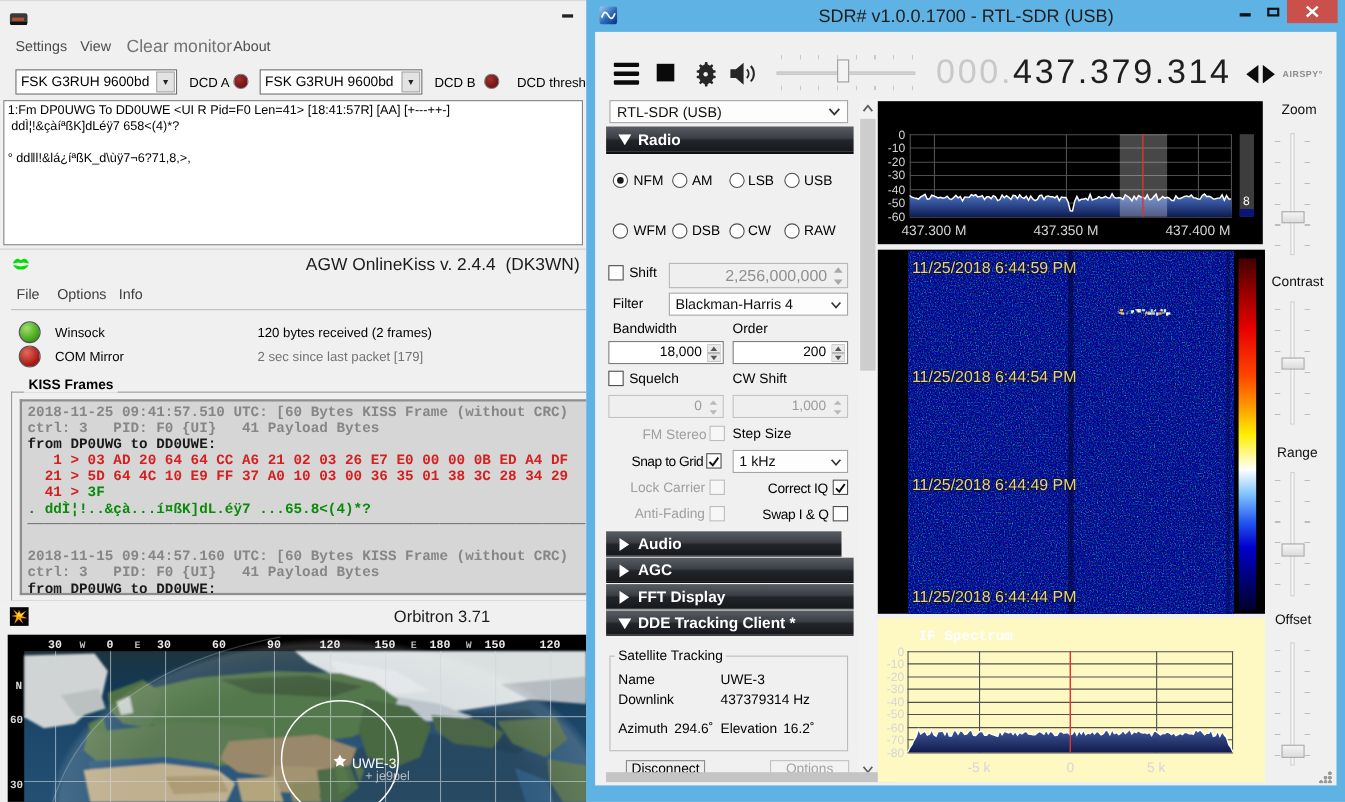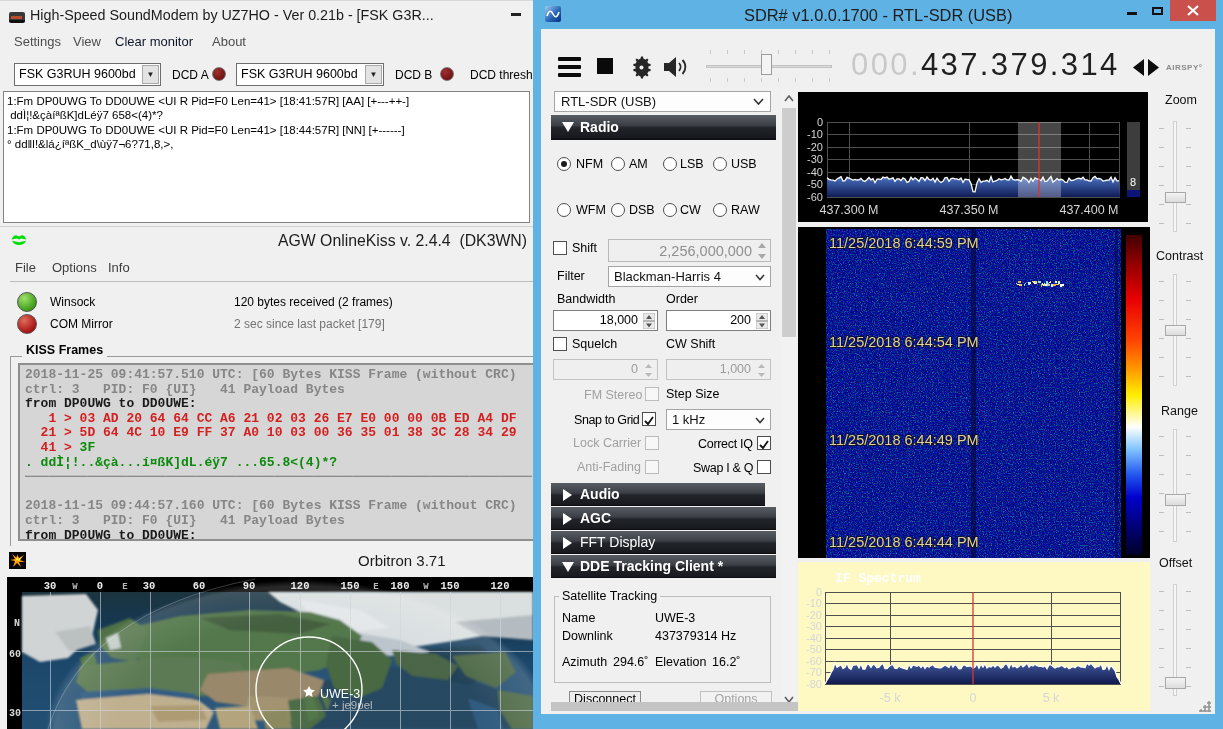--- a/index.html
+++ b/index.html
@@ -5,46 +5,44 @@
 .abs{position:absolute}
 .win{position:absolute;background:#f0f0f0}
 .tx{position:absolute;white-space:pre}
 </style></head>
 <body>
 
 <div class="win" style="left:0;top:0;width:533px;height:226px;border-top:1px solid #d9d9d9;overflow:hidden">
 
   <div class="abs" style="left:9px;top:11px;width:16px;height:11px;background:#3a3a3a;border-radius:2px;border-bottom:3px solid #111"></div>
   <div class="abs" style="left:11px;top:15px;width:11px;height:3px;background:#b5502a"></div>
-  <div class="tx" style="left:30px;top:6px;font-size:14.3px;color:#1c1c1c">High-Speed SoundModem by UZ7HO - Ver 0.21b - [FSK G3R...</div>
   <div class="abs" style="left:511px;top:12px;width:10px;height:3px;background:#222"></div>
 
   <div class="tx" style="left:14px;top:33px;font-size:13px;color:#4d4d4d">Settings</div>
   <div class="tx" style="left:73px;top:33px;font-size:13px;color:#4d4d4d">View</div>
-  <div class="tx" style="left:115px;top:33px;font-size:13px;color:#0f172a">Clear monitor</div>
+  <div class="tx" style="left:115px;top:33px;font-size:16px;color:#737373">Clear monitor</div>
   <div class="tx" style="left:212px;top:33px;font-size:13px;color:#4d4d4d">About</div>
 
   <div class="abs" style="left:14px;top:62px;width:147px;height:23px;background:#fff;border:1px solid #6e6e6e">
     <div class="tx" style="left:4px;top:3px;font-size:12.5px;color:#000">FSK G3RUH 9600bd</div>
     <div class="abs" style="right:1px;top:1px;width:17px;height:19px;background:#e3e3e3;border:1px solid #a9a9a9;font-size:8px;color:#222;text-align:center;line-height:18px">▼</div>
   </div>
   <div class="tx" style="left:172px;top:67px;font-size:12px;color:#000">DCD A</div>
   <div class="abs" style="left:212px;top:66px;width:14px;height:14px;border-radius:50%;background:radial-gradient(circle at 35% 30%,#a03030,#5f0606);border:1px solid #777"></div>
   <div class="abs" style="left:236px;top:62px;width:148px;height:23px;background:#fff;border:1px solid #6e6e6e">
     <div class="tx" style="left:4px;top:3px;font-size:12.5px;color:#000">FSK G3RUH 9600bd</div>
     <div class="abs" style="right:1px;top:1px;width:17px;height:19px;background:#e3e3e3;border:1px solid #a9a9a9;font-size:8px;color:#222;text-align:center;line-height:18px">▼</div>
   </div>
   <div class="tx" style="left:395px;top:67px;font-size:12px;color:#000">DCD B</div>
   <div class="abs" style="left:440px;top:66px;width:14px;height:14px;border-radius:50%;background:radial-gradient(circle at 35% 30%,#a03030,#5f0606);border:1px solid #777"></div>
   <div class="tx" style="left:470px;top:67px;font-size:12px;color:#000">DCD threshol</div>
 
   <div class="abs" style="left:3px;top:90px;width:527px;height:132px;background:#fff;border:1px solid #828282;font-size:11.5px;line-height:14.6px;color:#000;padding:2px 0 0 3px;overflow:hidden">
     <div class="tx" style="white-space:pre">1:Fm DP0UWG To DD0UWE &lt;UI R Pid=F0 Len=41&gt; [18:41:57R] [AA] [+---++-]</div>
     <div class="tx" style="white-space:pre;top:16px"> ddÌ¦!&amp;çàíªßK]dLéÿ7 658&lt;(4)*?</div>
-    <div class="tx" style="white-space:pre;top:31px">1:Fm DP0UWG To DD0UWE &lt;UI R Pid=F0 Len=41&gt; [18:44:57R] [NN] [+------]</div>
     <div class="tx" style="white-space:pre;top:45px">° dd‖l!&amp;lá¿íªßK_d\ùÿ7¬6?71,8,&gt;,</div>
   </div>
 </div>
 
 <div class="win" style="left:0;top:226px;width:533px;height:320px;border-top:1px solid #cfcfcf">
   <svg class="abs" style="left:10px;top:4px" width="18" height="18" viewBox="0 0 18 18">
     <path d="M1.5 8.5 C3.5 3.5 6.5 3.2 9 5.6 C11.5 3.2 14.5 3.5 16.5 8.5 L11 7.6 L9 8.4 L7 7.6 Z" fill="#04dd04"></path>
     <path d="M2 9.8 C4 15.5 14 15.5 16 9.8 L9 11.2 Z" fill="#04dd04"></path>
   </svg>
   <div class="tx" style="left:278px;top:5px;font-size:15.8px;color:#1c1c1c">AGW OnlineKiss v. 2.4.4  (DK3WN)</div>
@@ -361,21 +359,21 @@
 <div class="abs" style="left:551px;top:507px;width:225px;height:23px;background:linear-gradient(#585d63,#3c4046 45%,#212429 55%,#17191d);border-bottom:1px solid #0e0f12">
   <svg class="abs" style="left:12px;top:6px" width="9" height="12" viewBox="0 0 9 12">
       <polygon points="0,0 9,6 0,12" fill="#fff"></polygon>
     </svg>
   <div class="tx" style="left:29px;top:3px;font-size:14px;font-weight:bold;color:#fff">AGC</div>
 </div>
 <div class="abs" style="left:551px;top:531px;width:225px;height:23px;background:linear-gradient(#585d63,#3c4046 45%,#212429 55%,#17191d);border-bottom:1px solid #0e0f12">
   <svg class="abs" style="left:12px;top:6px" width="9" height="12" viewBox="0 0 9 12">
       <polygon points="0,0 9,6 0,12" fill="#fff"></polygon>
     </svg>
-  <div class="tx" style="left:29px;top:3px;font-size:14px;font-weight:normal;color:#fff">FFT Display</div>
+  <div class="tx" style="left:29px;top:3px;font-size:14px;font-weight:bold;color:#fff">FFT Display</div>
 </div>
 <div class="abs" style="left:551px;top:555px;width:225px;height:23px;background:linear-gradient(#585d63,#3c4046 45%,#212429 55%,#17191d);border-bottom:1px solid #0e0f12">
   <svg class="abs" style="left:11px;top:7px" width="12" height="10" viewBox="0 0 12 10">
       <polygon points="0,0 12,0 6,10" fill="#fff"></polygon>
     </svg>
   <div class="tx" style="left:29px;top:3px;font-size:14px;font-weight:bold;color:#fff">DDE Tracking Client *</div>
 </div>
 
 <div class="abs" style="left:554px;top:596px;width:217px;height:87px;border:1px solid #bcbcbc"></div>
 <div class="tx" style="left:559px;top:589px;font-size:12.5px;color:#000;background:#f0f0f0;padding:0 3px">Satellite Tracking</div>

